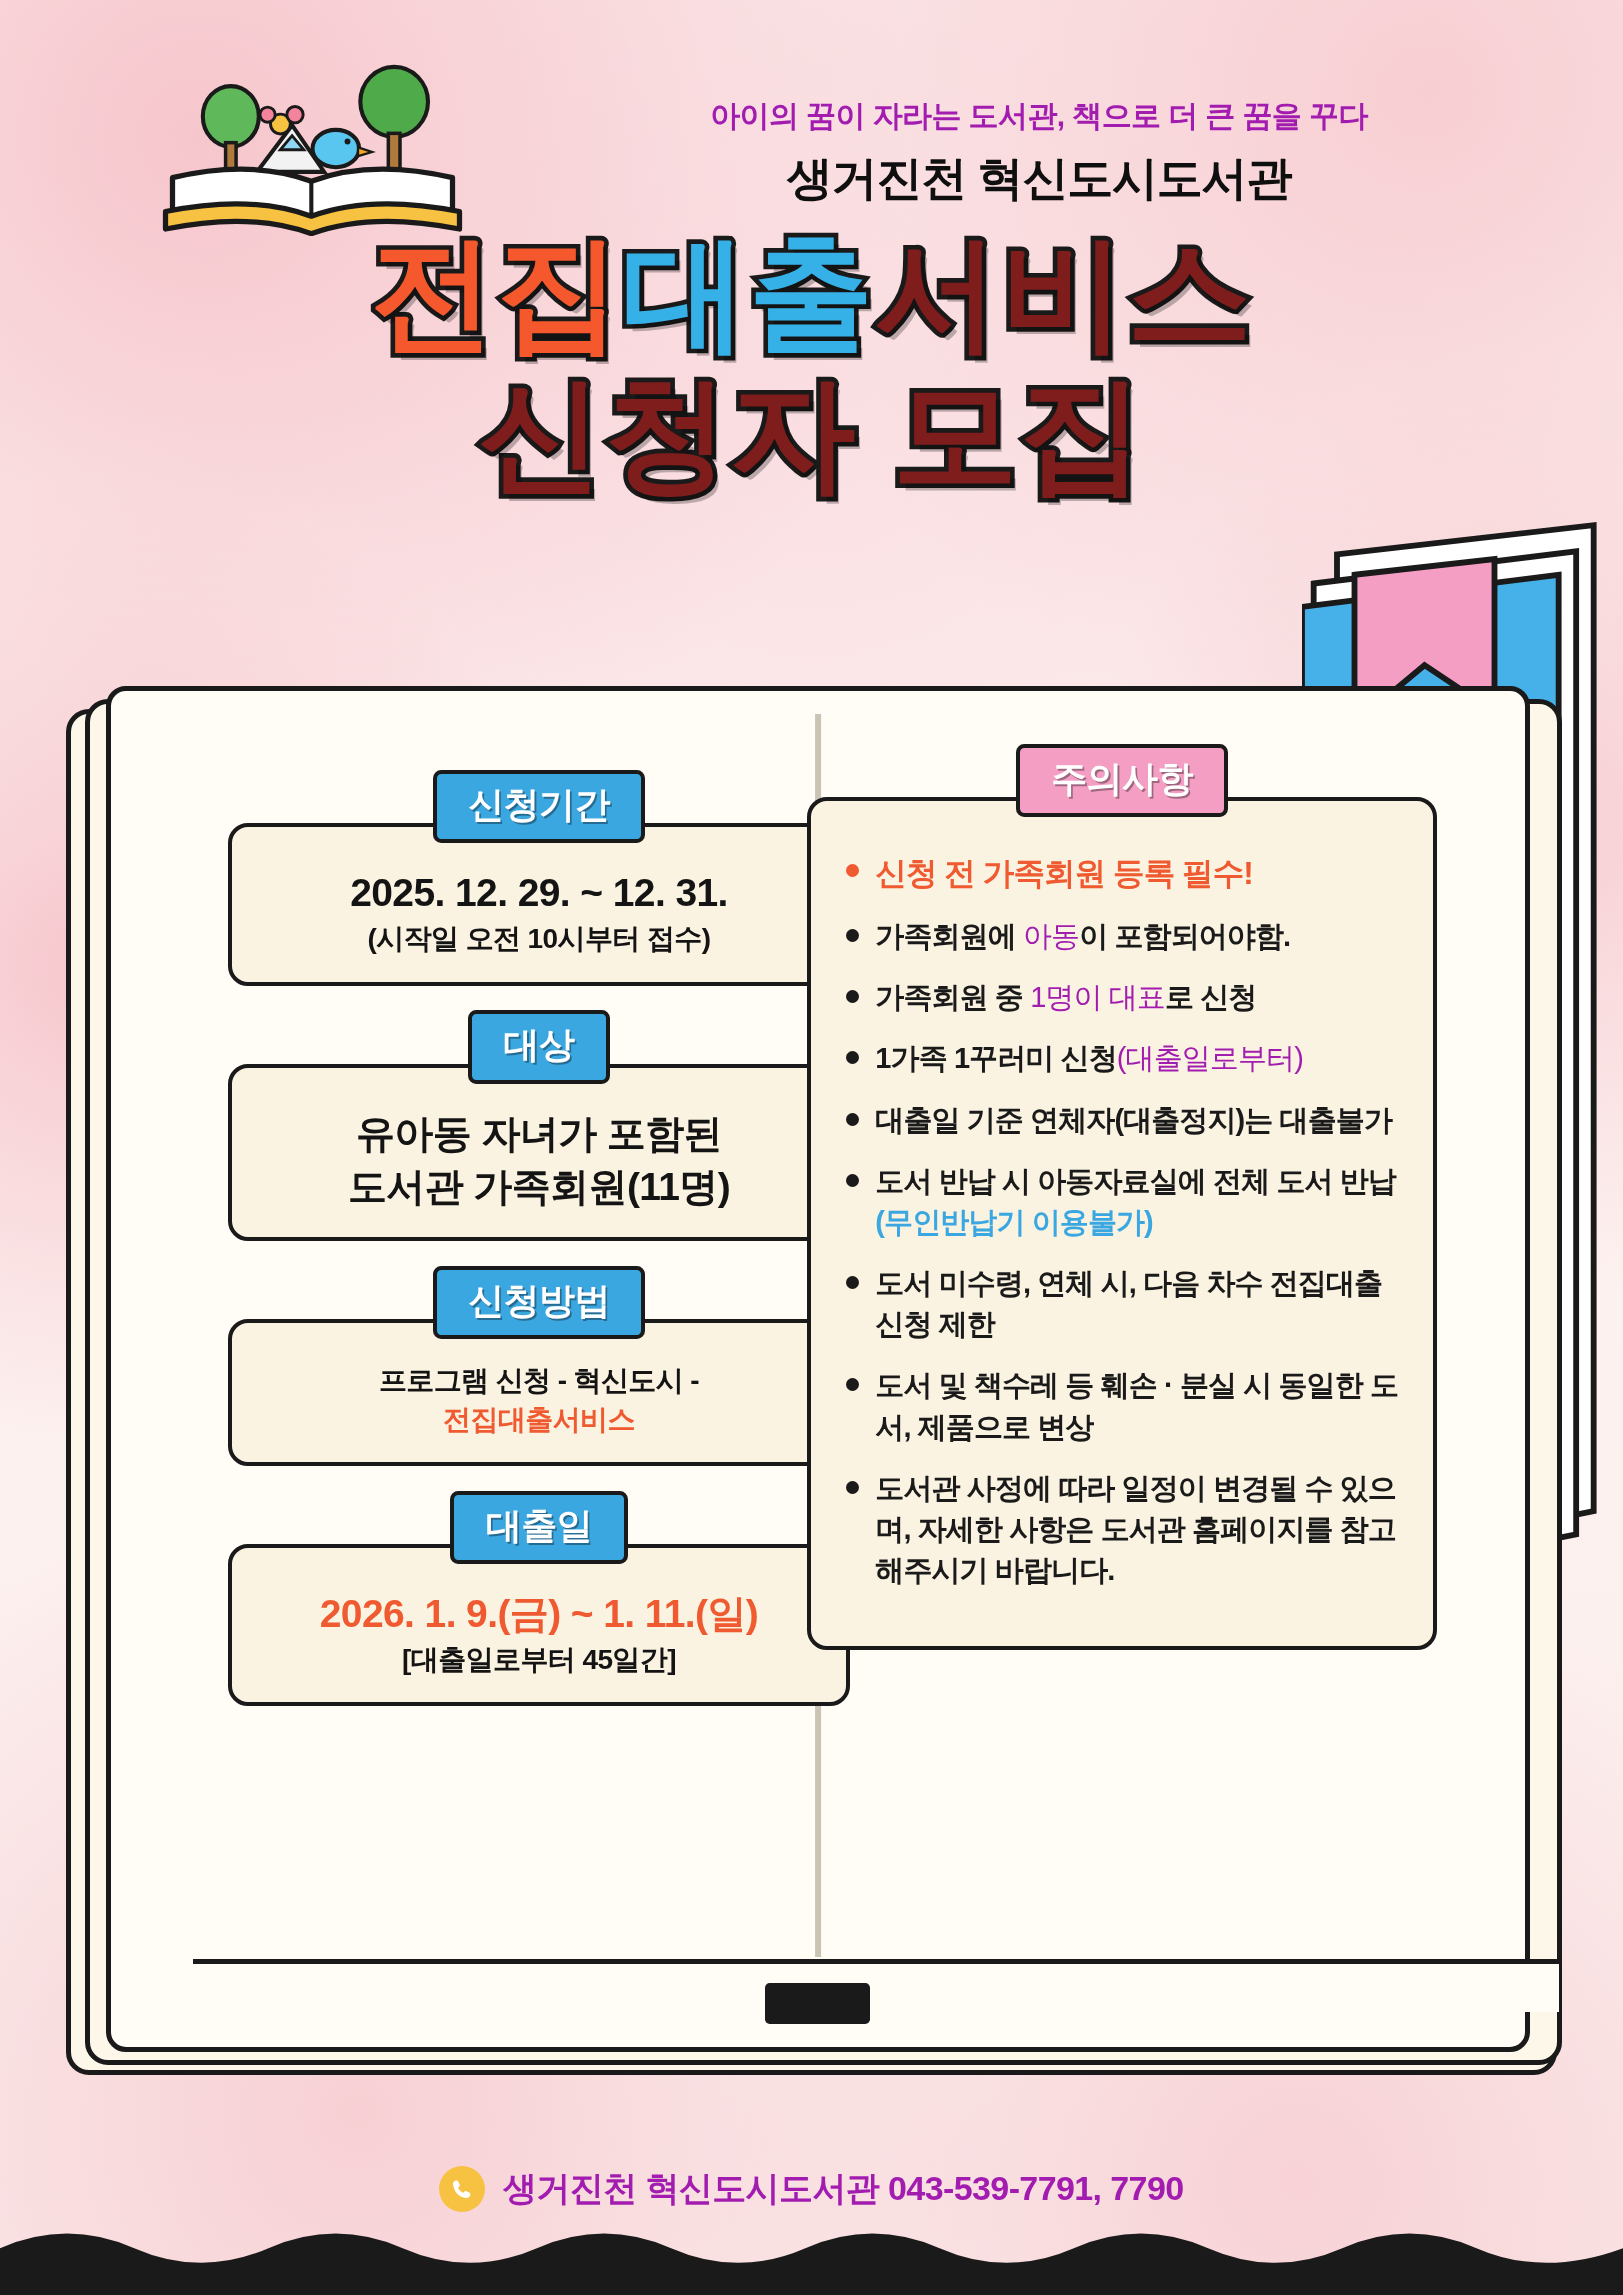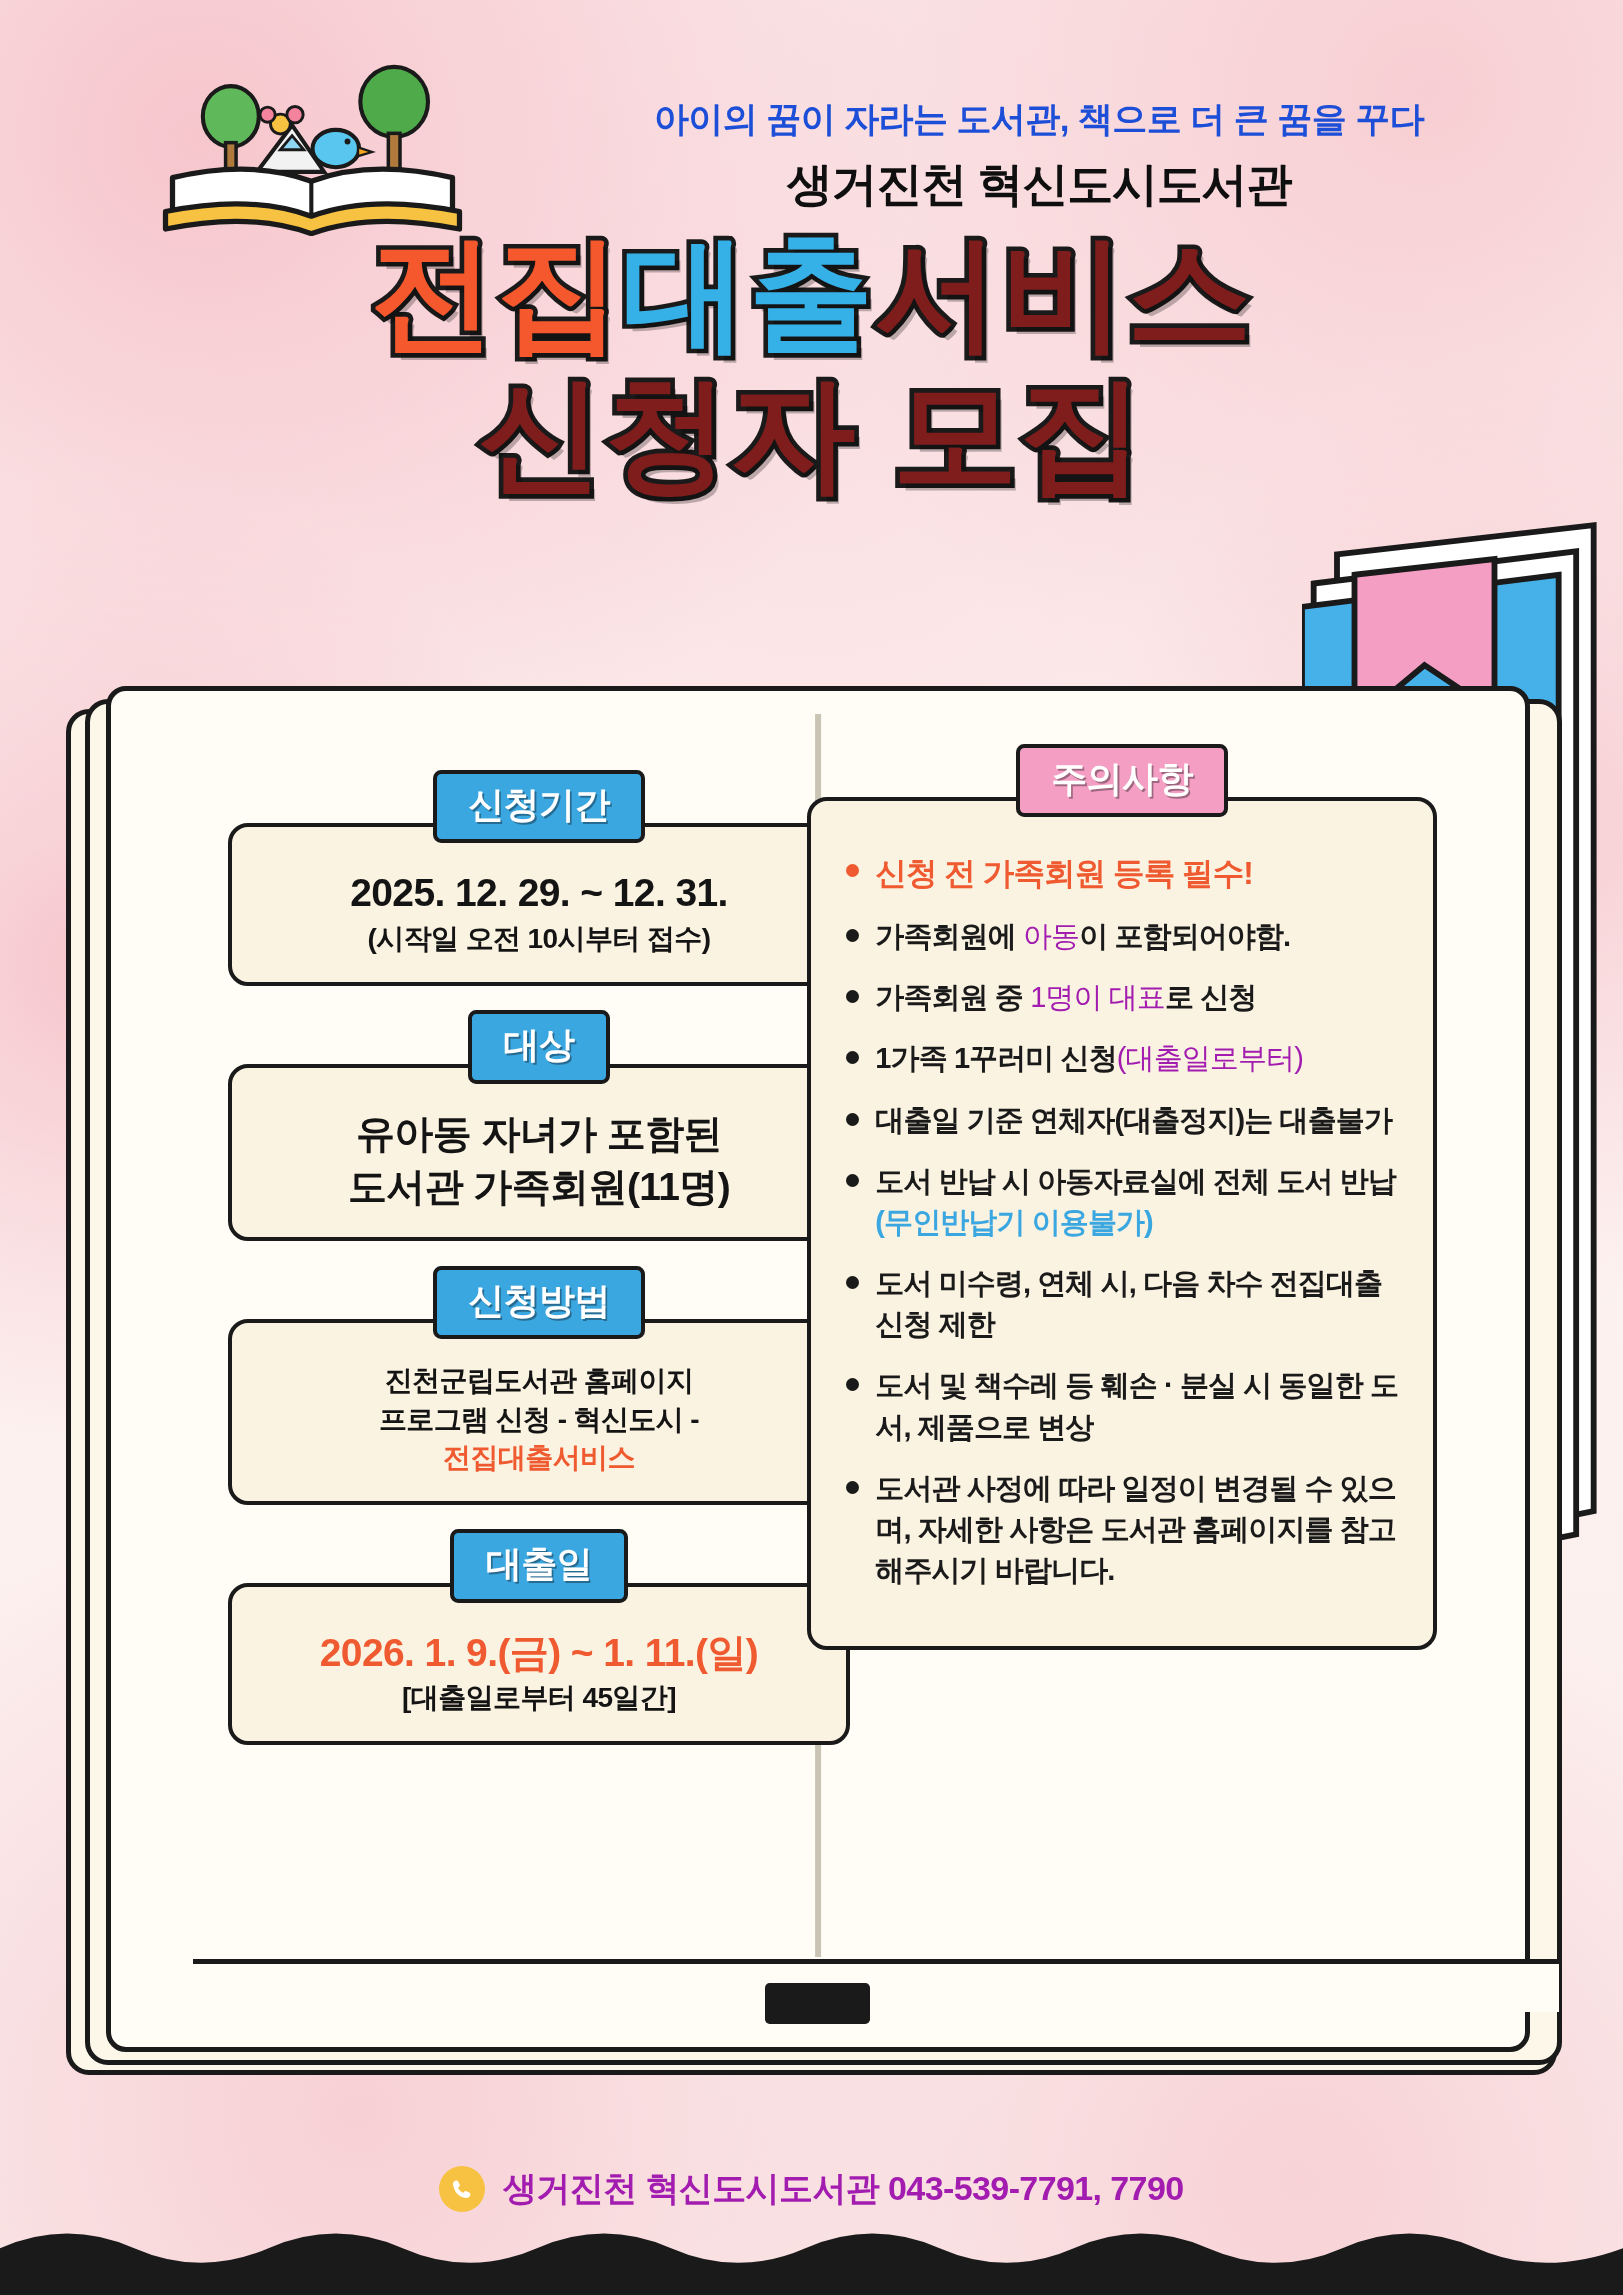--- a/index.html
+++ b/index.html
@@ -39,23 +39,23 @@
     left: 149px; top: 26px;
     width: 327px; height: 175px;
   }
   .header-text {
     position: absolute;
     left: 543px; top: 61px;
     width: 992px;
     text-align: center;
   }
   .header-sub {
-    font-size: 35px;
+    font-size: 30px;
     font-weight: 700;
-    color: #1d4ed8;
+    color: #a21caf;
     letter-spacing: -0.6px;
     white-space: nowrap;
   }
   .header-title {
     margin-top: 10.5px;
     font-size: 46px;
     font-weight: 700;
     color: #0f0f0f;
     letter-spacing: -1.2px;
     white-space: nowrap;
@@ -339,21 +339,20 @@
         <div class="sect-badge">대상</div>
         <div class="sect-body">
           <div class="line reg">유아동 자녀가 포함된</div>
           <div class="line reg">도서관 가족회원(11명)</div>
         </div>
       </div>
 
       <div class="sect">
         <div class="sect-badge">신청방법</div>
         <div class="sect-body">
-          <div class="line small">진천군립도서관 홈페이지</div>
           <div class="line small">프로그램 신청 - 혁신도시 -</div>
           <div class="line small orange">전집대출서비스</div>
         </div>
       </div>
 
       <div class="sect">
         <div class="sect-badge">대출일</div>
         <div class="sect-body">
           <div class="line orange">2026. 1. 9.(금) ~ 1. 11.(일)</div>
           <div class="line small">[대출일로부터 45일간]</div>

